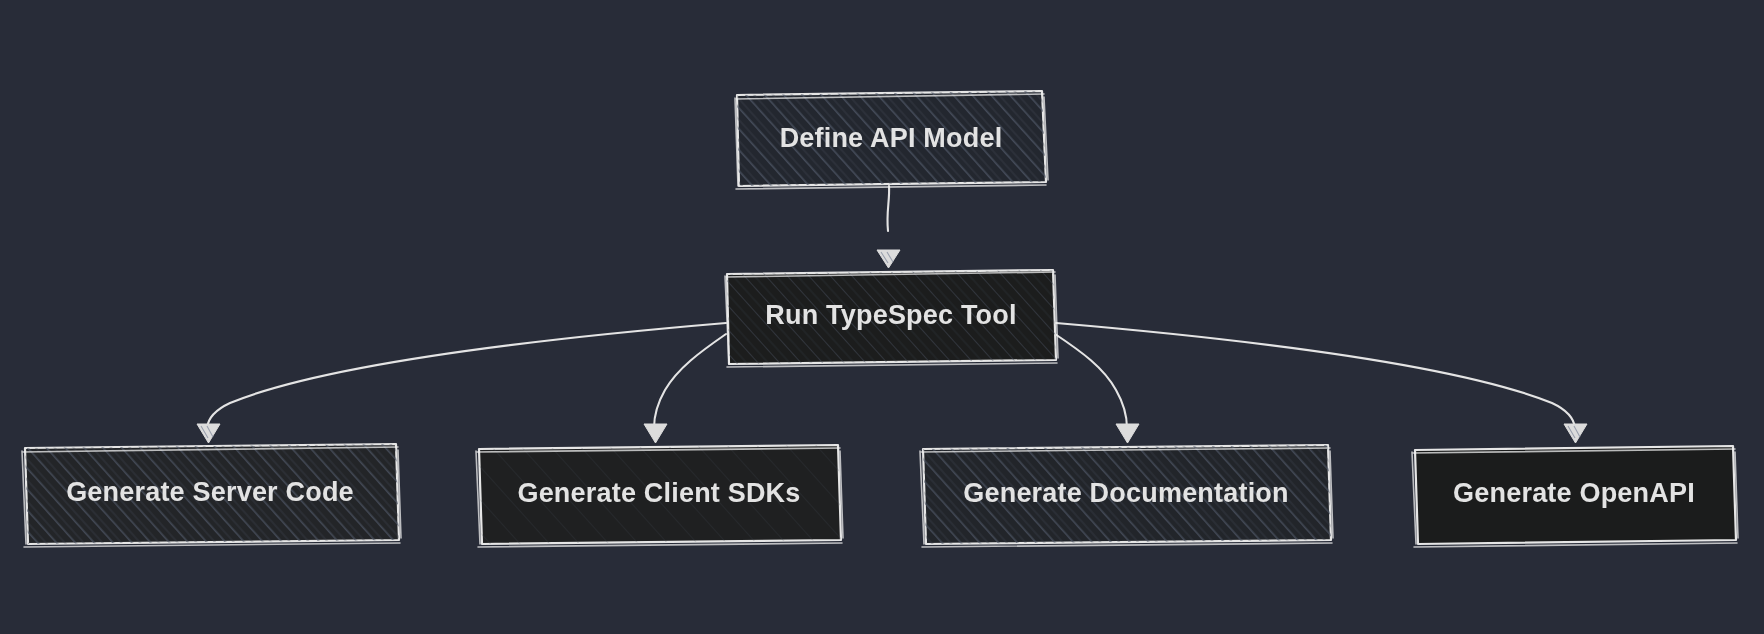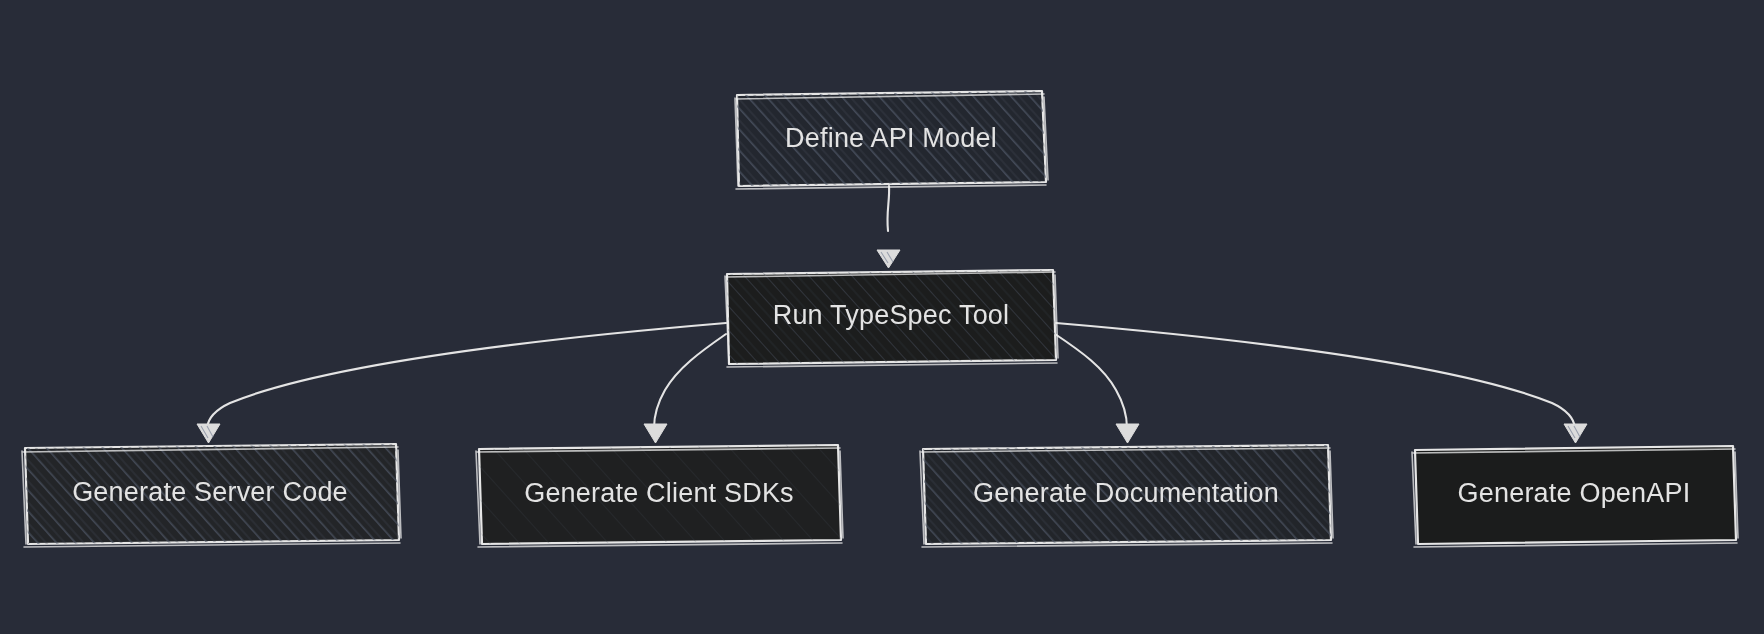--- a/index.html
+++ b/index.html
@@ -11,20 +11,21 @@
     width: 1764px;
     height: 634px;
     overflow: hidden;
     font-family: "Liberation Sans", sans-serif;
   }
   #diagram-root {
     position: relative;
     width: 1764px;
     height: 531px;
     background: #282c38;
+    font-weight: bold;
   }
   #diagram-svg {
     position: absolute;
     inset: 0;
     width: 1764px;
     height: 634px;
     display: block;
   }
   .node-label {
     font-family: "Liberation Sans", sans-serif;

